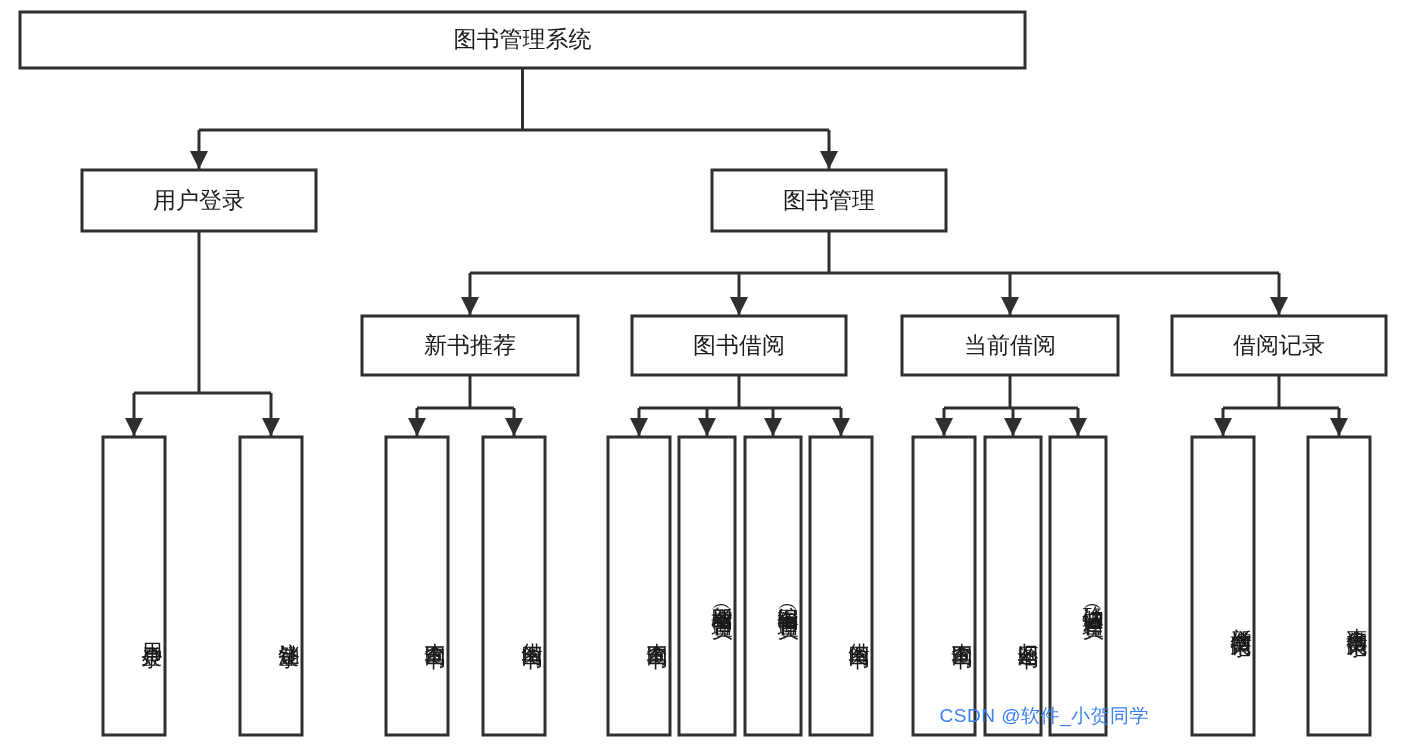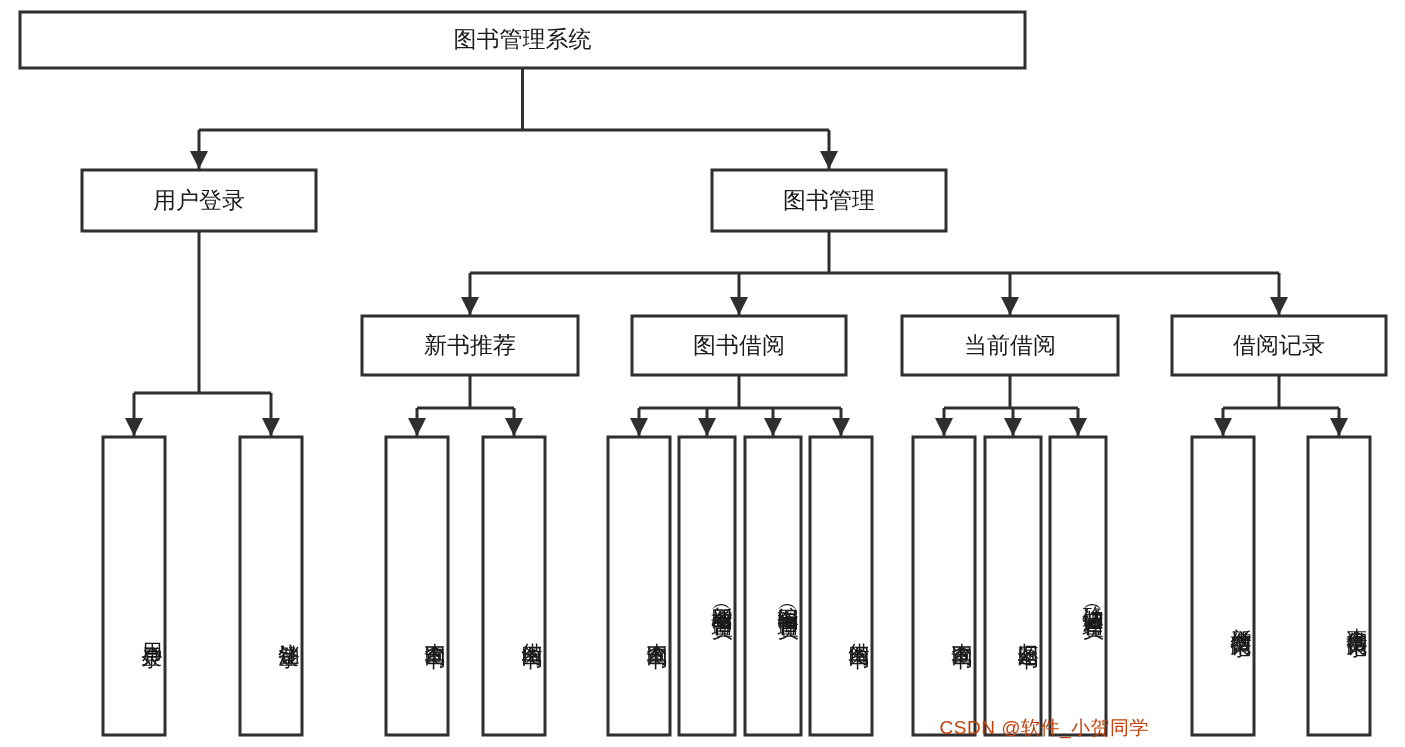--- a/index.html
+++ b/index.html
@@ -59,24 +59,24 @@
     letter-spacing: 2px;
     white-space: nowrap;
     pointer-events: none;
     display: flex;
     align-items: flex-start;
     justify-content: center;
   }
   .watermark {
     position: absolute;
     right: 14px;
-    bottom: 6px;
+    bottom: 18px;
     font-family: "Liberation Sans", "DejaVu Sans", sans-serif;
     font-size: 19px;
-    color: #c2410c;
+    color: #3b82f6;
     letter-spacing: 0.5px;
     white-space: nowrap;
   }
 </style>
 </head>
 <body>
 
 <div id="diagram-root">
   <svg class="tree-canvas" viewBox="0 0 1405 747">
     <defs></defs>

